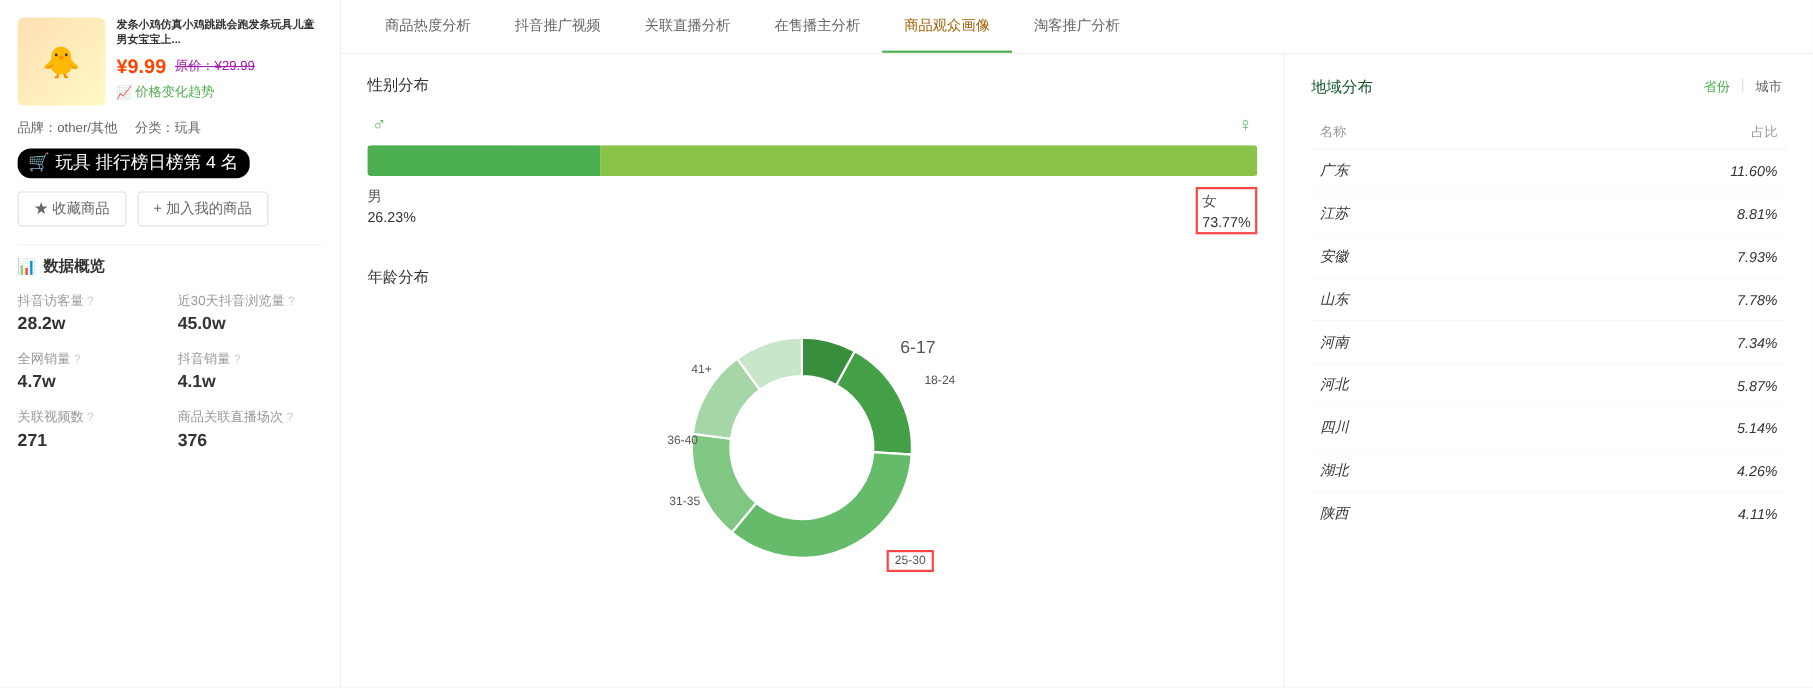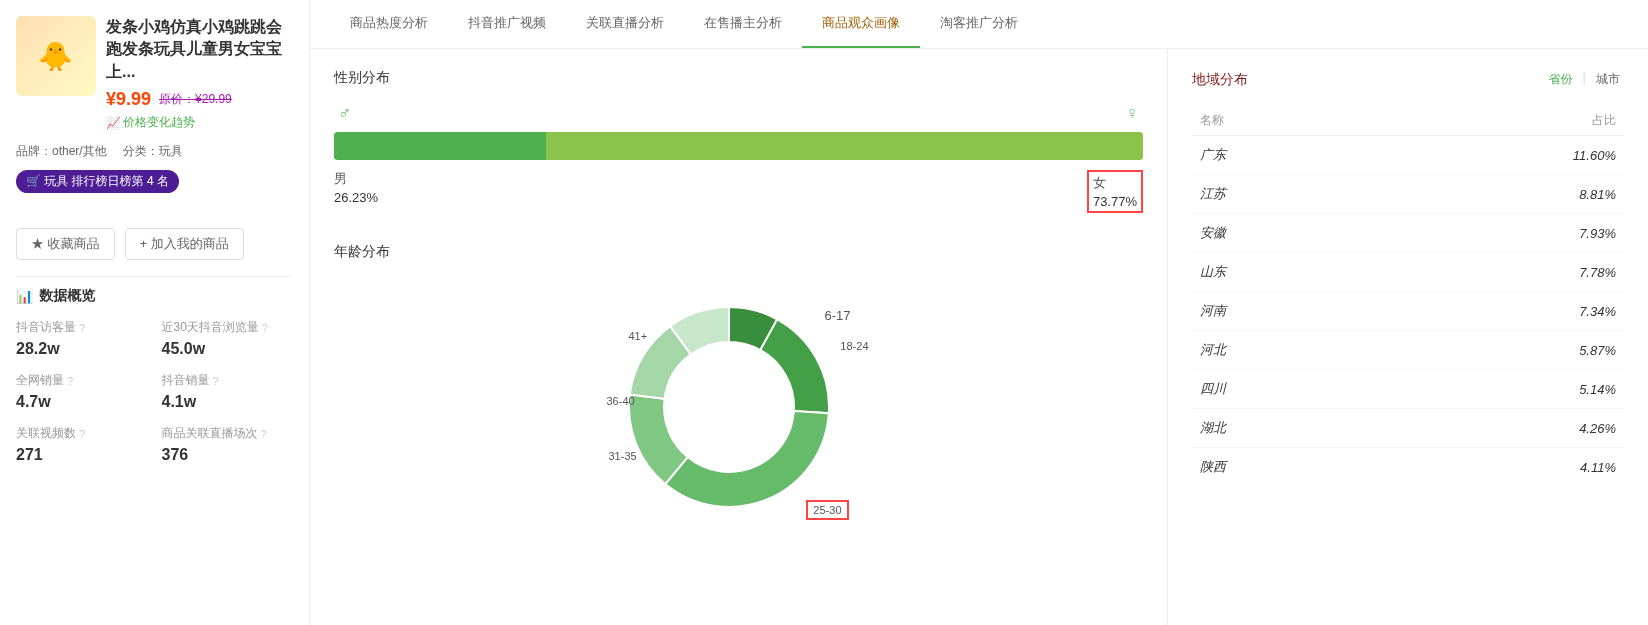--- a/index.html
+++ b/index.html
@@ -6,30 +6,30 @@
     body { font-family: -apple-system, BlinkMacSystemFont, "PingFang SC", "Microsoft YaHei", sans-serif; background: #f5f5f5; font-size: 13px; color: #333; }
 
     .layout { display: flex; width: 1648px; min-height: 625px; }
 
     
     .sidebar { width: 310px; background: #fff; padding: 16px; border-right: 1px solid #eee; flex-shrink: 0; }
 
     .product-header { display: flex; gap: 10px; margin-bottom: 12px; }
     .product-image { width: 80px; height: 80px; background: linear-gradient(135deg, #ffe0b2, #fff9c4); border-radius: 6px; display: flex; align-items: center; justify-content: center; font-size: 28px; flex-shrink: 0; }
     .product-info { flex: 1; }
-    .product-title { font-size: 16px; font-weight: bold; color: #333; line-height: 1.4; margin-bottom: 6px; }
+    .product-title { font-size: 10px; font-weight: bold; color: #333; line-height: 1.4; margin-bottom: 6px; }
     .product-price-row { display: flex; align-items: center; gap: 8px; margin-bottom: 4px; }
     .price-current { color: #ff4400; font-size: 18px; font-weight: bold; }
     .price-original { color: #a21caf; font-size: 12px; text-decoration: line-through; }
     .price-trend { color: #4caf50; font-size: 12px; display: flex; align-items: center; gap: 2px; cursor: pointer; }
 
     .product-meta { display: flex; gap: 16px; margin-bottom: 10px; color: #666; font-size: 12px; }
-    .rank-badge { background: #4c1d95; color: #fff; border-radius: 12px; padding: 3px 10px; font-size: 12px; display: inline-flex; align-items: center; gap: 4px; margin-bottom: 12px; }
-
-    .action-buttons { display: flex; gap: 10px; margin-bottom: 16px; margin-top: 23px; }
+    .rank-badge { background: #000000; color: #fff; border-radius: 12px; padding: 3px 10px; font-size: 16px; display: inline-flex; align-items: center; gap: 4px; margin-bottom: 12px; }
+
+    .action-buttons { display: flex; gap: 10px; margin-bottom: 16px; }
     .btn-collect { border: 1px solid #ddd; background: #fff; color: #666; padding: 6px 14px; border-radius: 4px; cursor: pointer; font-size: 13px; display: flex; align-items: center; gap: 4px; }
     .btn-add { border: 1px solid #ddd; background: #fff; color: #666; padding: 6px 14px; border-radius: 4px; cursor: pointer; font-size: 13px; display: flex; align-items: center; gap: 4px; }
 
     .divider { border: none; border-top: 1px solid #f0f0f0; margin: 10px 0; }
 
     .section-title { color: #333; font-size: 14px; font-weight: bold; margin-bottom: 14px; display: flex; align-items: center; gap: 6px; }
     .section-icon { color: #aaa; font-size: 14px; }
 
     .stats-grid { display: grid; grid-template-columns: 1fr 1fr; gap: 14px; }
     .stat-item { }
@@ -76,21 +76,21 @@
 
     
     .age-chart-wrapper { position: relative; width: 280px; margin: 0 auto; }
 
     
     .highlight-box { border: 2px solid #ff4444; display: inline-block; padding: 2px 4px; background: #fff; }
 
     
     .region-section { width: 480px; background: #fff; padding: 20px 24px; flex-shrink: 0; }
     .region-header { display: flex; justify-content: space-between; align-items: center; margin-bottom: 16px; }
-    .region-title { font-size: 14px; color: #7f1d1d; font-weight: 500; }
+    .region-title { font-size: 14px; color: #14532d; font-weight: 500; }
     .region-toggle { display: flex; gap: 6px; }
     .region-btn { font-size: 12px; color: #666; cursor: pointer; padding: 2px 4px; }
     .region-btn.active { color: #4caf50; }
     .region-divider { color: #ddd; }
 
     .region-table { width: 100%; border-collapse: collapse; }
     .region-table th { text-align: left; padding: 6px 8px; color: #999; font-size: 12px; font-weight: normal; border-bottom: 1px solid #f0f0f0; }
     .region-table th.right { text-align: right; }
     .region-table td { padding: 10px 8px; font-size: 13px; border-bottom: 1px solid #f8f8f8; font-style: italic; }
     .region-table td.right { text-align: right; color: #333; }
@@ -229,21 +229,21 @@
             <path d="M 130 30 A 100 100 0 0 1 178.17536741017153 42.369331995613635 L 161.3139888166115 73.04006579714887 A 65 65 0 0 0 130 65 Z" fill="#388e3c" stroke="#fff" stroke-width="2"></path>
                 <path d="M 178.17536741017153 42.369331995613635 A 100 100 0 0 1 229.80267284282715 136.27905195293135 L 194.87173734783767 134.08138376940536 A 65 65 0 0 0 161.3139888166115 73.04006579714887 Z" fill="#43a047" stroke="#fff" stroke-width="2"></path>
                 <path d="M 229.80267284282715 136.27905195293135 A 100 100 0 0 1 66.25760102513102 207.05132427757894 L 88.56744066633516 180.0833607804263 A 65 65 0 0 0 194.87173734783767 134.08138376940536 Z" fill="#66bb6a" stroke="#fff" stroke-width="2"></path>
                 <path d="M 66.25760102513102 207.05132427757894 A 100 100 0 0 1 30.788529868552217 117.46667664356957 L 65.51254441455893 121.85333981832022 A 65 65 0 0 0 88.56744066633516 180.0833607804263 Z" fill="#81c784" stroke="#fff" stroke-width="2"></path>
                 <path d="M 30.788529868552217 117.46667664356957 A 100 100 0 0 1 71.22147477075268 49.09830056250527 L 91.79395860098924 77.41389536562842 A 65 65 0 0 0 65.51254441455893 121.85333981832022 Z" fill="#a5d6a7" stroke="#fff" stroke-width="2"></path>
                 <path d="M 71.22147477075268 49.09830056250527 A 100 100 0 0 1 129.99999999999997 30 L 130 65 A 65 65 0 0 0 91.79395860098924 77.41389536562842 Z" fill="#c8e6c9" stroke="#fff" stroke-width="2"></path>
               </svg>
             
             <div style="position:relative; margin-top:-260px; height:260px; pointer-events:none;">
 
-              <span style="position:absolute; top:28px; right:28px; font-size:13px; color:#555;">6-17</span>
+              <span style="position:absolute; top:28px; right:28px; font-size:16px; color:#555;">6-17</span>
 
               <span style="position:absolute; top:60px; right:10px; font-size:11px; color:#555;">18-24</span>
 
               <span style="position:absolute; bottom:20px; right:30px; font-size:11px; color:#555; border:2px solid #ff4444; padding:2px 5px; background:#fff;">25-30</span>
 
               <span style="position:absolute; top:170px; left:10px; font-size:11px; color:#555;">31-35</span>
 
               <span style="position:absolute; top:115px; left:8px; font-size:11px; color:#555;">36-40</span>
 
               <span style="position:absolute; top:50px; left:30px; font-size:11px; color:#555;">41+</span>

